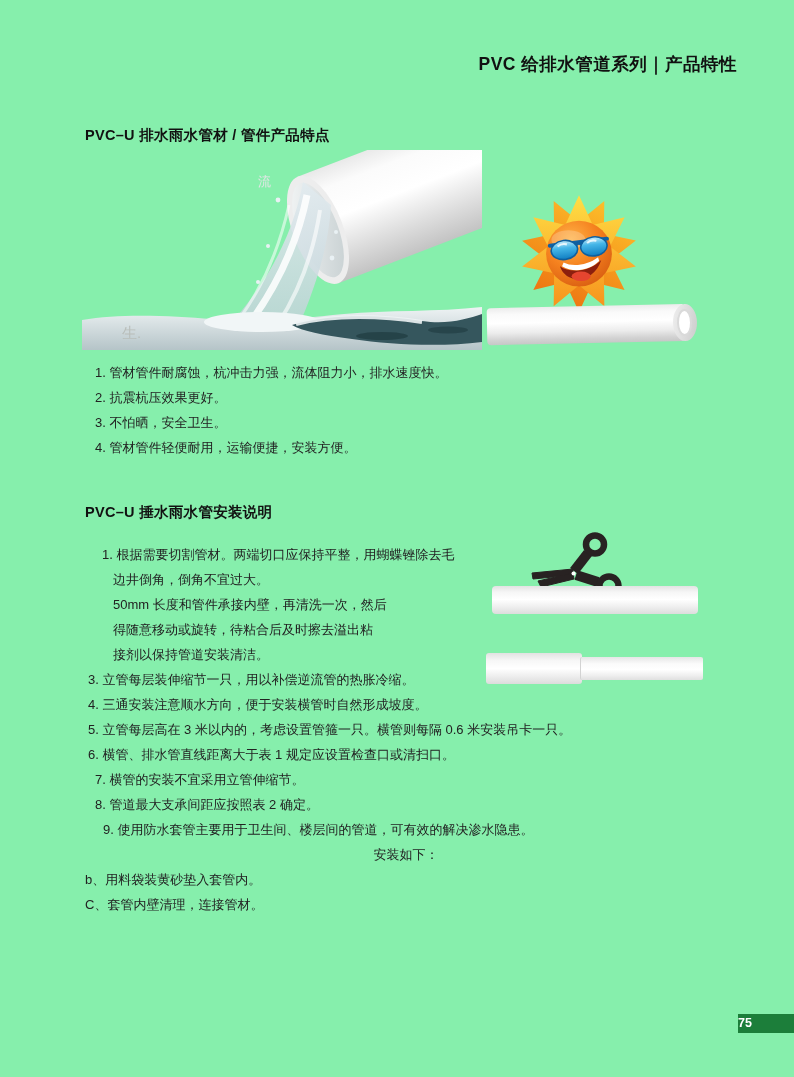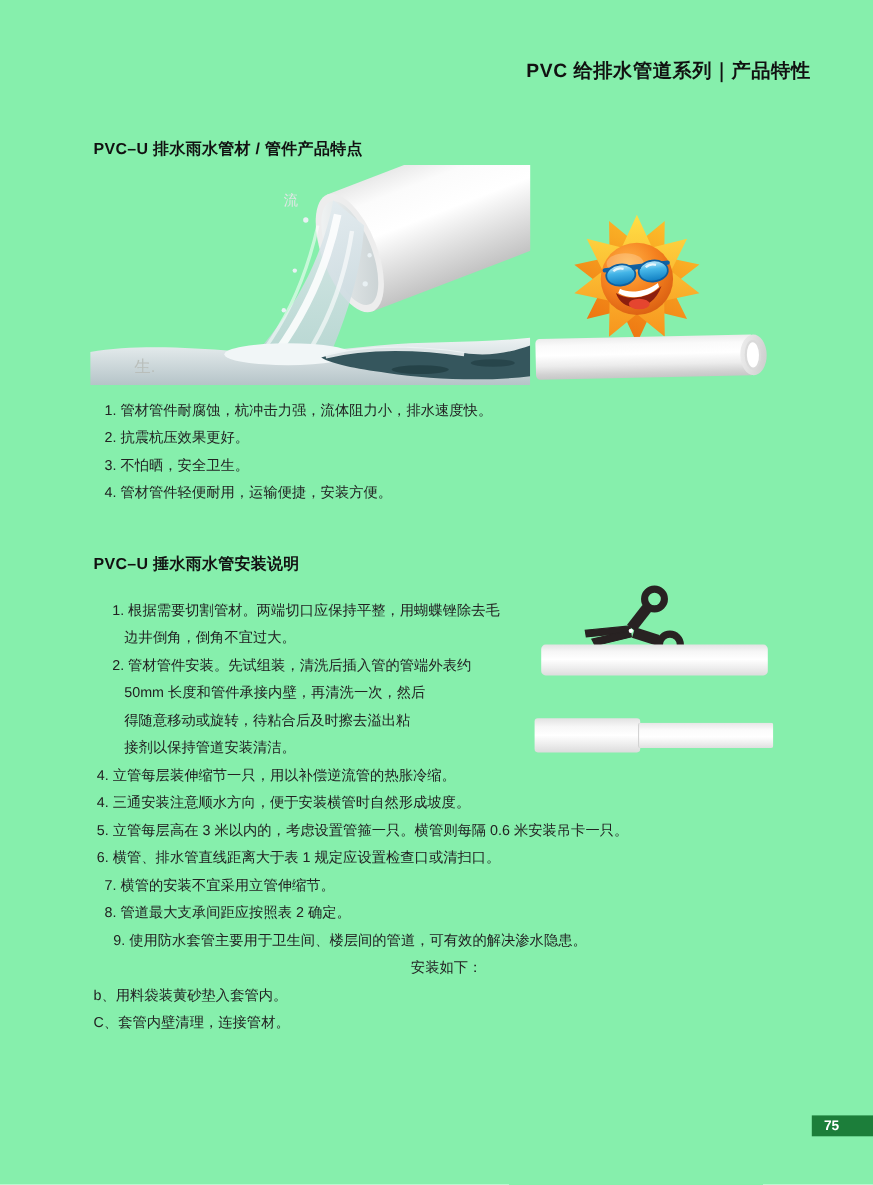--- a/index.html
+++ b/index.html
@@ -74,21 +74,21 @@
   }
   #pipe-joint .seg-b{
     position:absolute;left:94px;top:4px;width:122px;height:23px;border-radius:2px;
     background:linear-gradient(180deg,#e6e6e6 0%,#fbfbfb 30%,#ffffff 55%,#efefef 80%,#e0e0e0 100%);
     border-left:1px solid #d3d3d3;
   }
 
   .page-num{
     position:absolute;left:738px;top:1014px;width:56px;height:19px;
     color:#ffffff;font-size:12.5px;font-weight:700;
-    line-height:19px;padding-left:11px;box-sizing:border-box;
+    line-height:19px;box-sizing:border-box;
   }
 </style>
 </head>
 <body>
 
 <div class="page">
 
   <div class="header-title">PVC 给排水管道系列｜产品特性</div>
 
   <div class="sec-title" id="sec1-title">PVC–U 排水雨水管材 / 管件产品特点</div>
@@ -191,25 +191,24 @@
       <div class="line ">2. 抗震杭压效果更好。</div>
       <div class="line ">3. 不怕晒，安全卫生。</div>
       <div class="line ">4. 管材管件轻便耐用，运输便捷，安装方便。</div>
     </div>
 
   <div class="sec-title" id="sec2-title">PVC–U 捶水雨水管安装说明</div>
 
   <div class="install-list">
       <div class="line i-a">1. 根据需要切割管材。两端切口应保持平整，用蝴蝶锉除去毛</div>
       <div class="line wrap">边井倒角，倒角不宜过大。</div>
-      <div class="line i-a">2. 管材管件安装。先试组装，清洗后插入管的管端外表约</div>
       <div class="line wrap">50mm 长度和管件承接内壁，再清洗一次，然后</div>
       <div class="line wrap">得随意移动或旋转，待粘合后及时擦去溢出粘</div>
       <div class="line wrap">接剂以保持管道安装清洁。</div>
-      <div class="line i-b">4. 立管每层装伸缩节一只，用以补偿逆流管的热胀冷缩。</div>
+      <div class="line i-b">3. 立管每层装伸缩节一只，用以补偿逆流管的热胀冷缩。</div>
       <div class="line i-b">4. 三通安装注意顺水方向，便于安装横管时自然形成坡度。</div>
       <div class="line i-b">5. 立管每层高在 3 米以内的，考虑设置管箍一只。横管则每隔 0.6 米安装吊卡一只。</div>
       <div class="line i-b">6. 横管、排水管直线距离大于表 1 规定应设置检查口或清扫口。</div>
       <div class="line i-c">7. 横管的安装不宜采用立管伸缩节。</div>
       <div class="line i-c">8. 管道最大支承间距应按照表 2 确定。</div>
       <div class="line i-d">9. 使用防水套管主要用于卫生间、楼层间的管道，可有效的解决渗水隐患。</div>
       <div class="line i-e">安装如下：</div>
       <div class="line i-f">b、用料袋装黄砂垫入套管内。</div>
       <div class="line i-f">C、套管内壁清理，连接管材。</div>
     </div>

